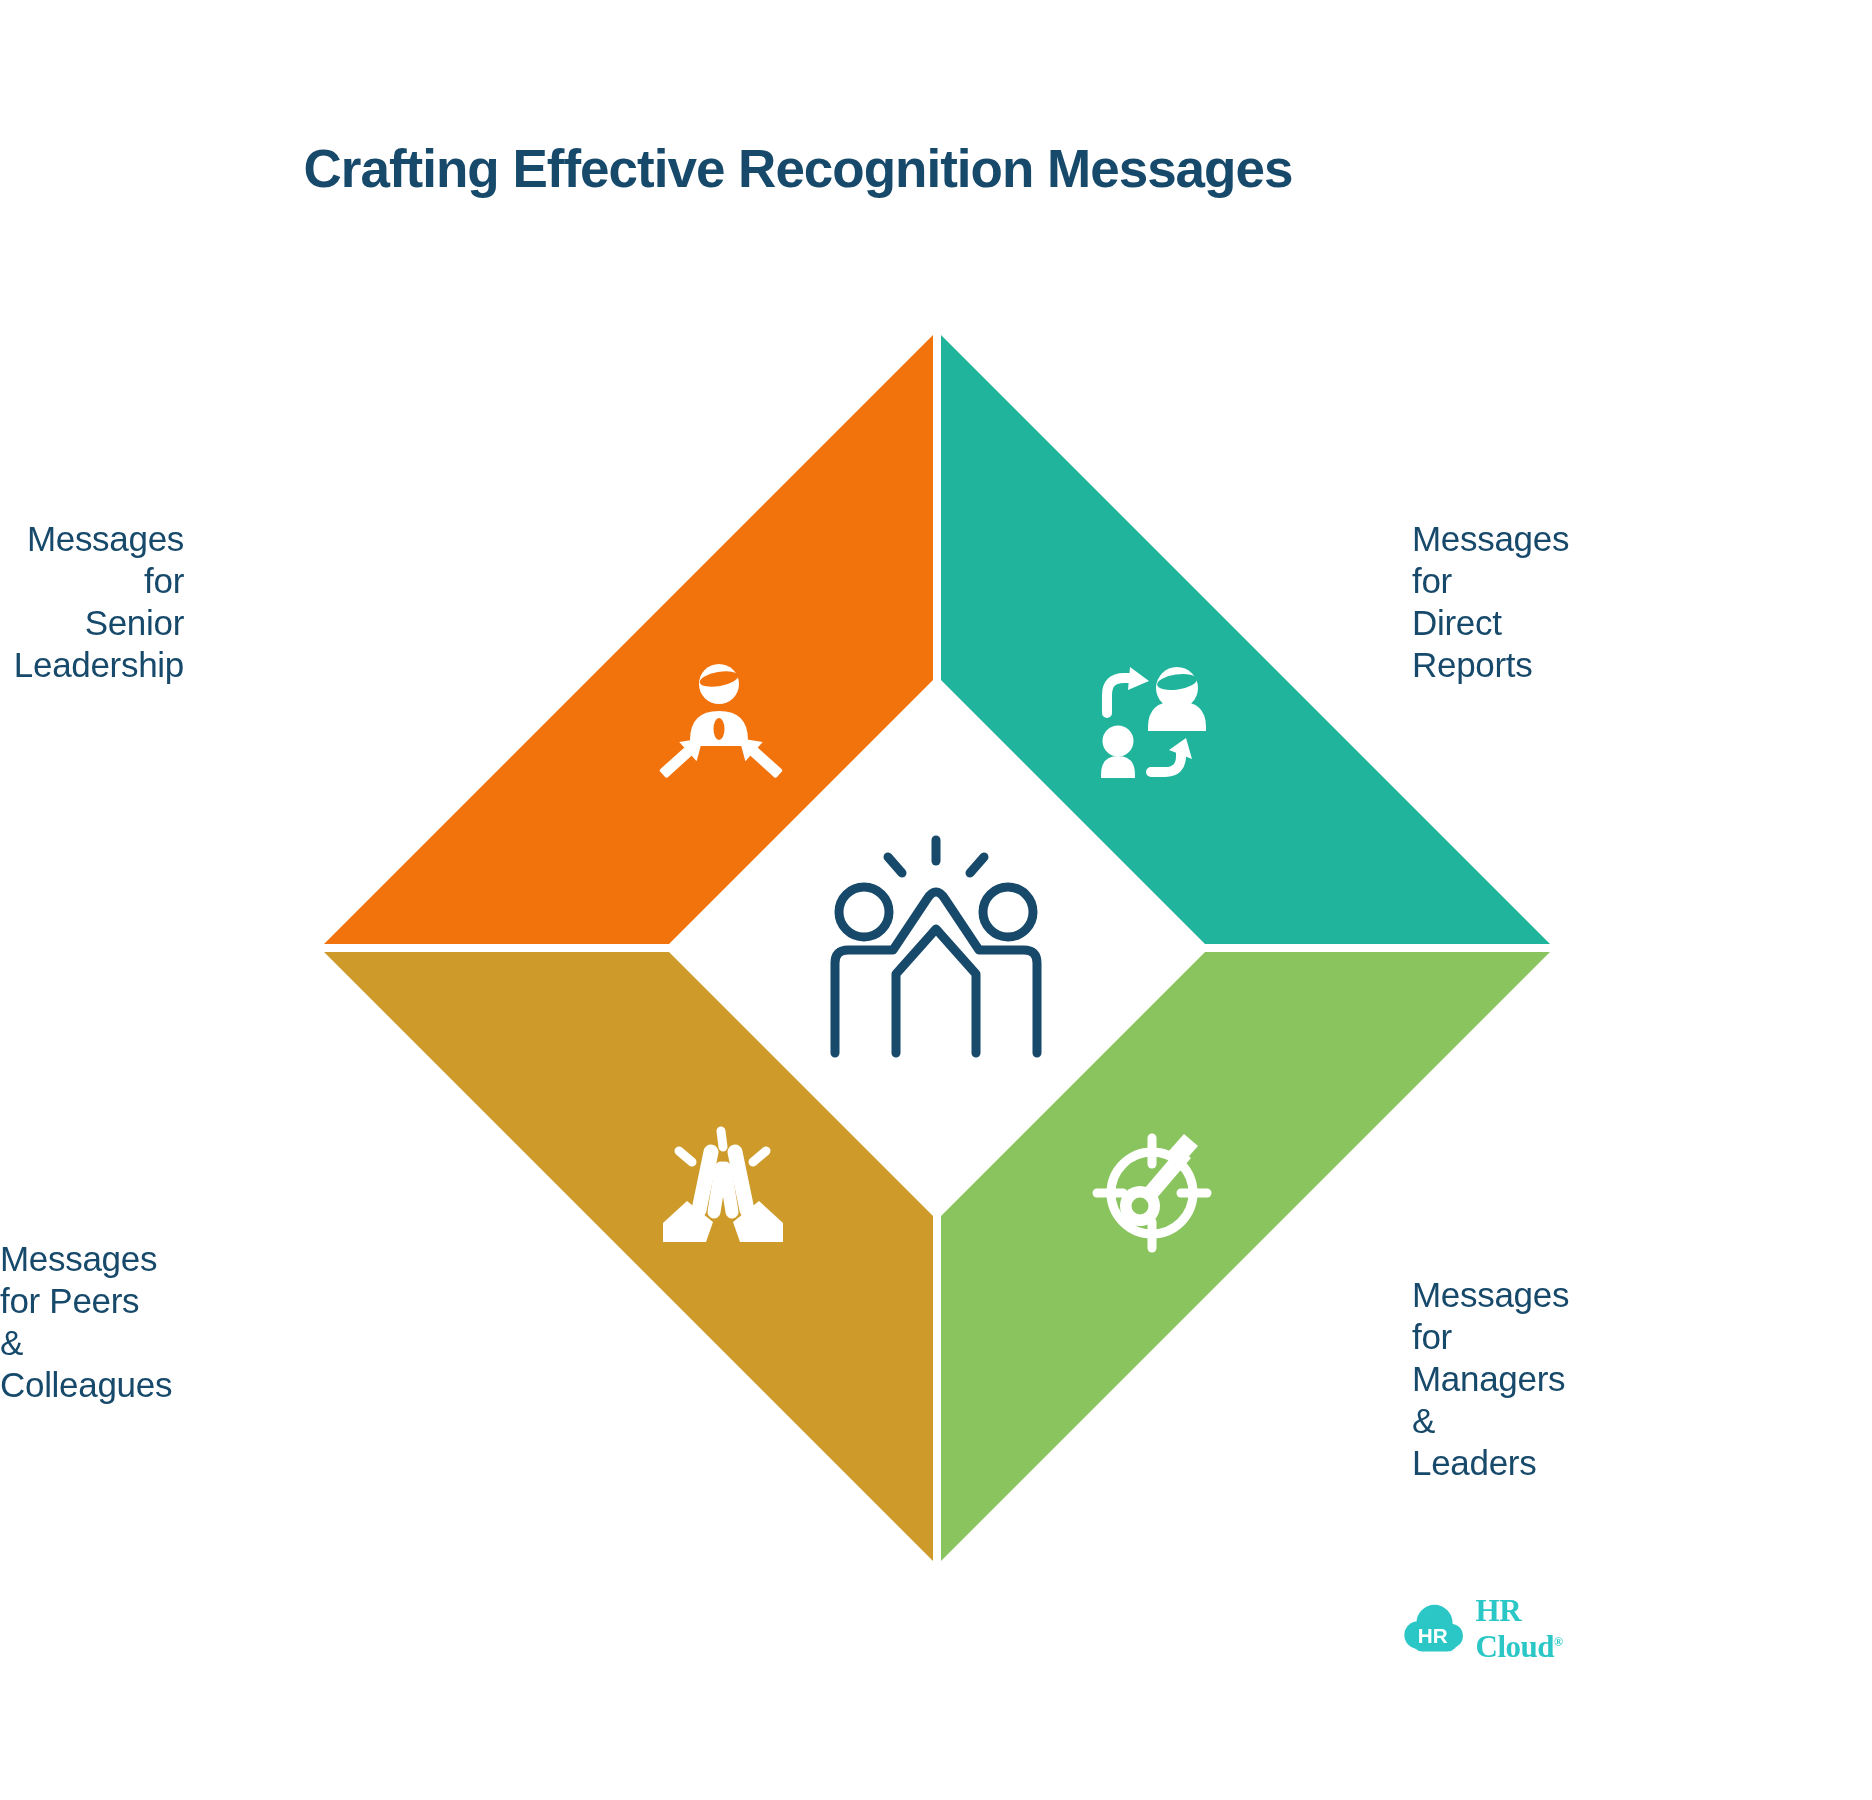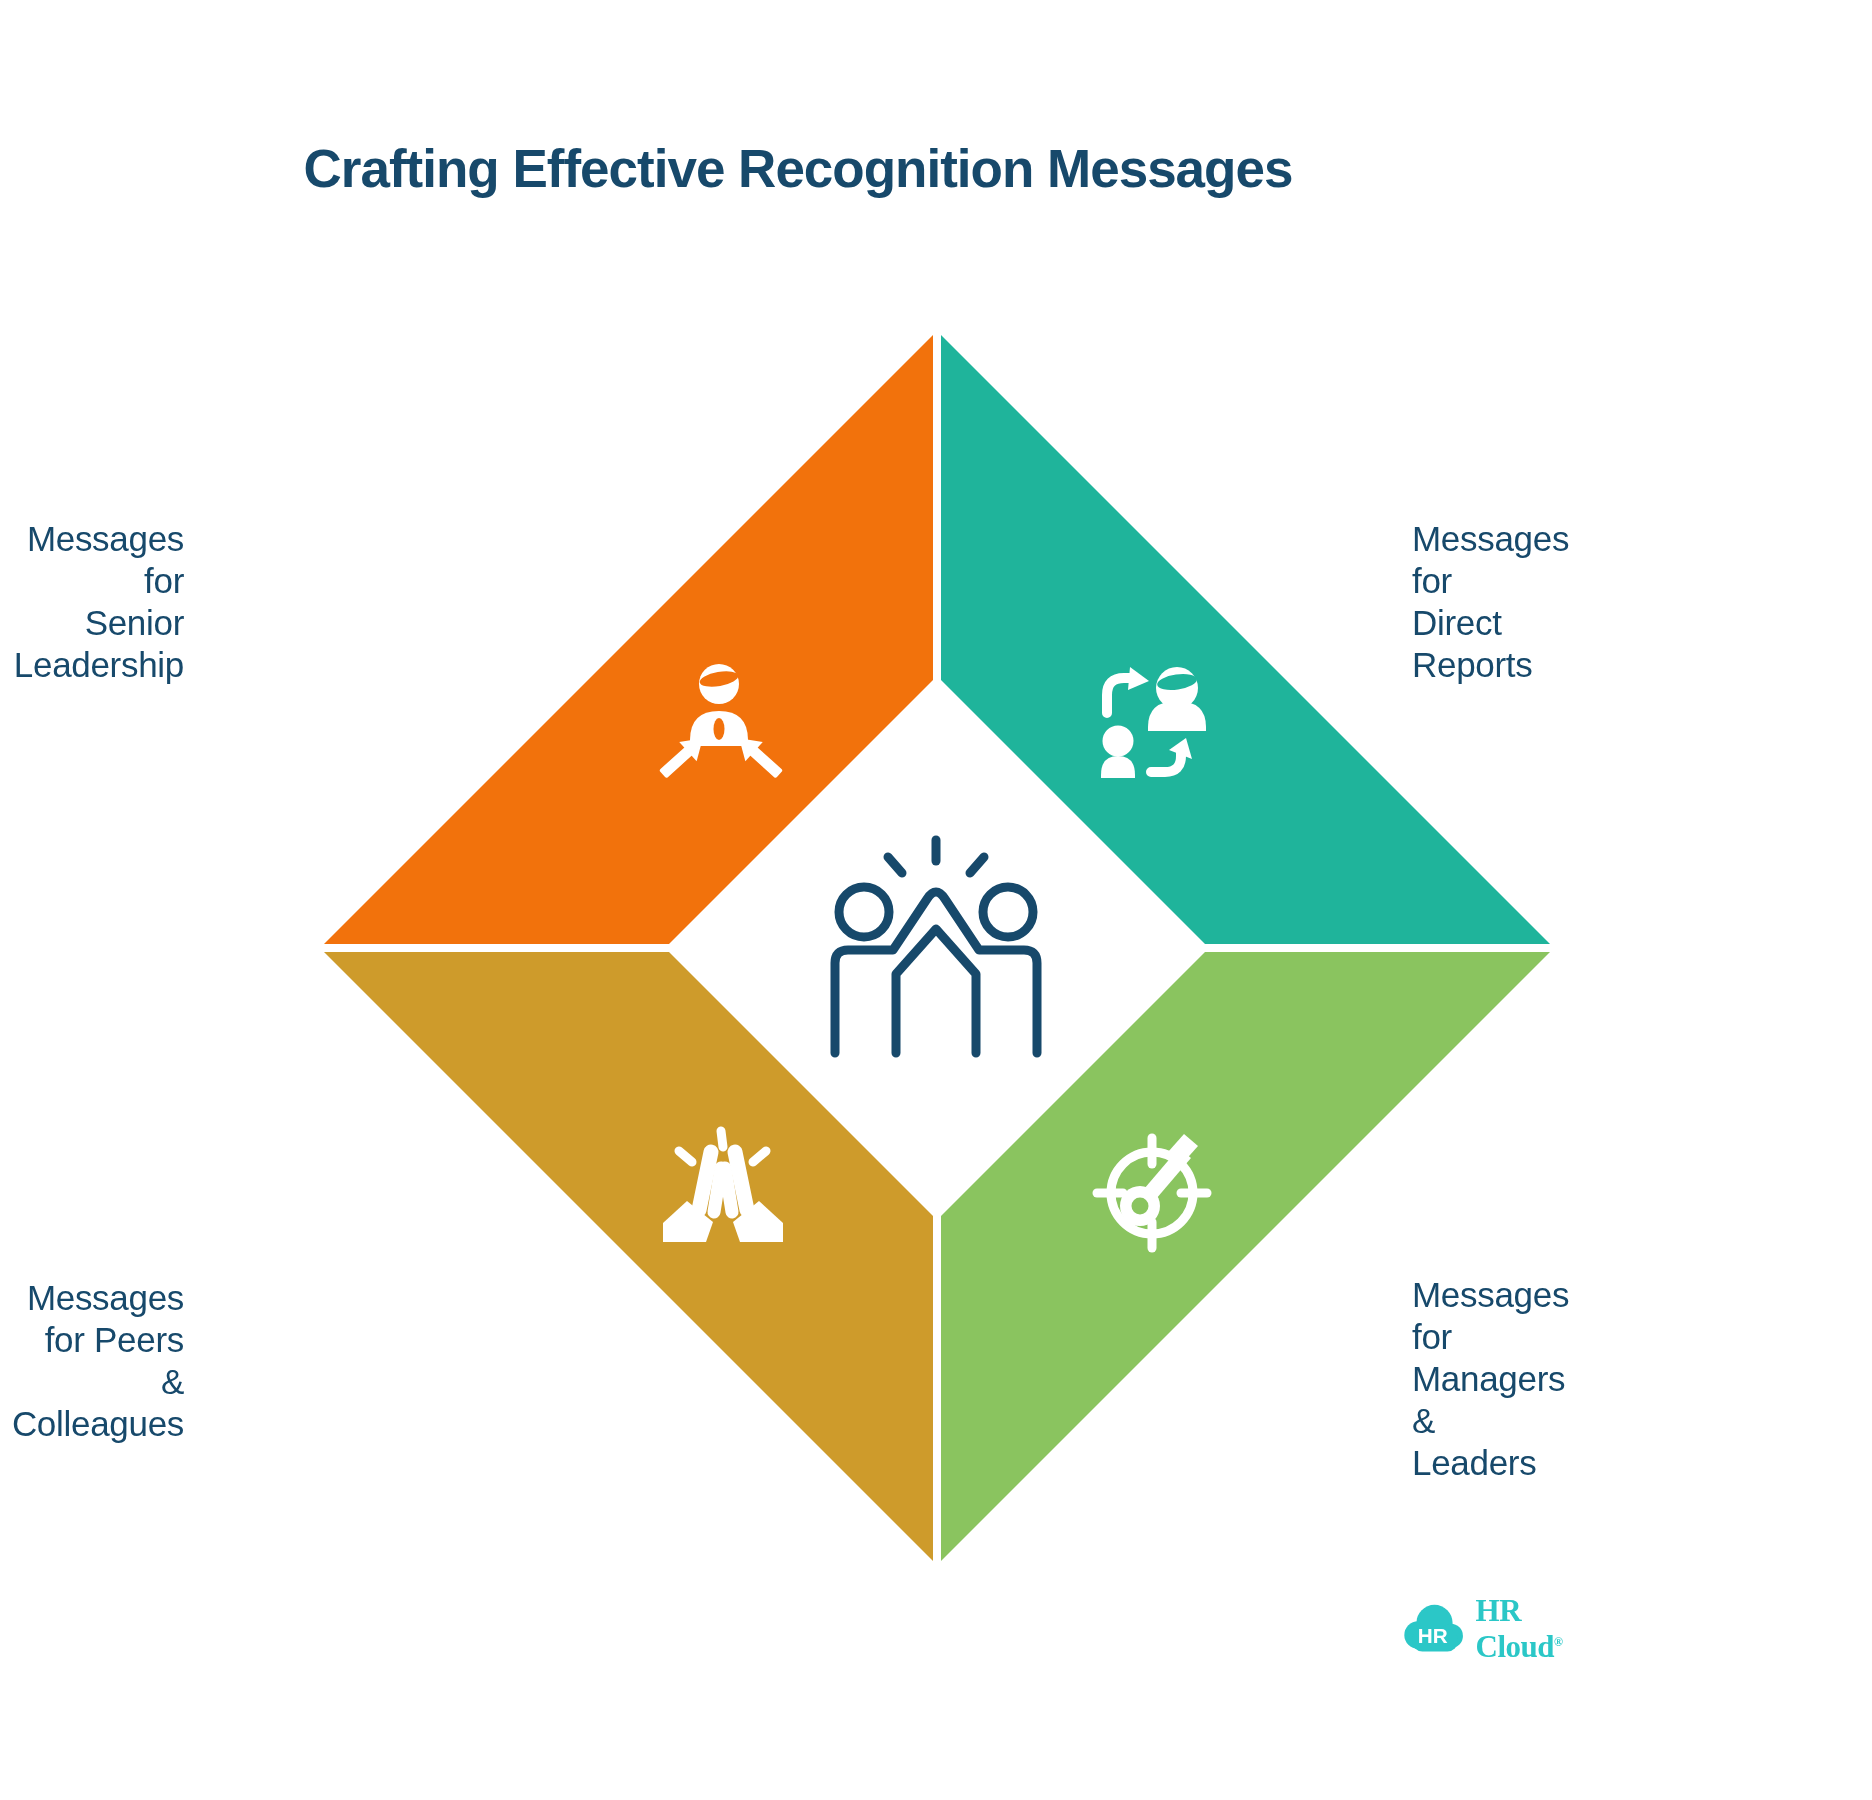--- a/index.html
+++ b/index.html
@@ -11,21 +11,21 @@
     position:absolute;left:0;top:138px;width:100%;text-align:center;
     font-size:53px;font-weight:800;color:#17496B;letter-spacing:-1px;
   }
   .diagram-svg{position:absolute;left:0;top:0;}
   .quad-label{
     position:absolute;font-size:35px;font-weight:400;color:#17496B;
     line-height:1.2;white-space:pre-line;letter-spacing:-0.3px;
   }
   .label-senior{right:1412px;top:518px;text-align:right;}
   .label-direct{left:1412px;top:518px;text-align:left;}
-  .label-peers{right:1412px;top:1277px;text-align:right;}
+  .label-peers{right:1412px;top:1238px;}
   .label-managers{left:1412px;top:1274px;text-align:left;}
   .logo{
     position:absolute;left:1400px;top:1593px;display:flex;align-items:center;gap:10px;
   }
   .brand{font-size:31px;font-weight:800;color:#2BC7C7;letter-spacing:-0.5px;font-family:Liberation Serif, serif;}
   .brand sup{font-size:12px;font-weight:700;}
   .icon-white-fill{fill:#ffffff;}
   .icon-white-stroke{stroke:#ffffff;fill:none;}
 </style>
 </head>

